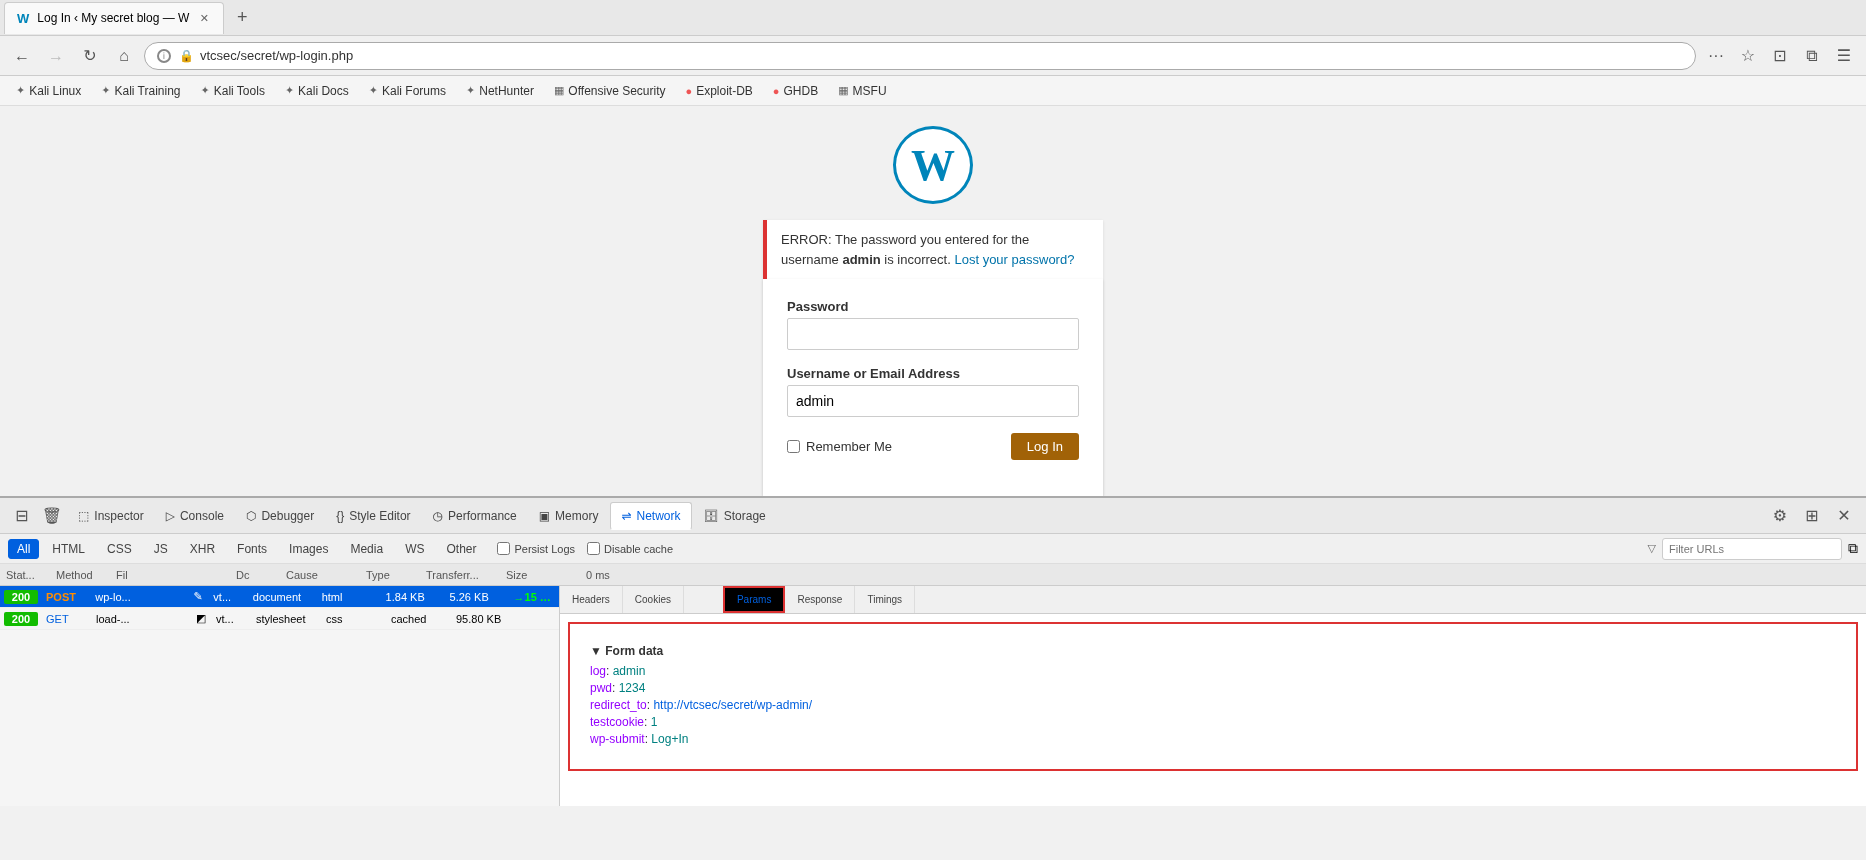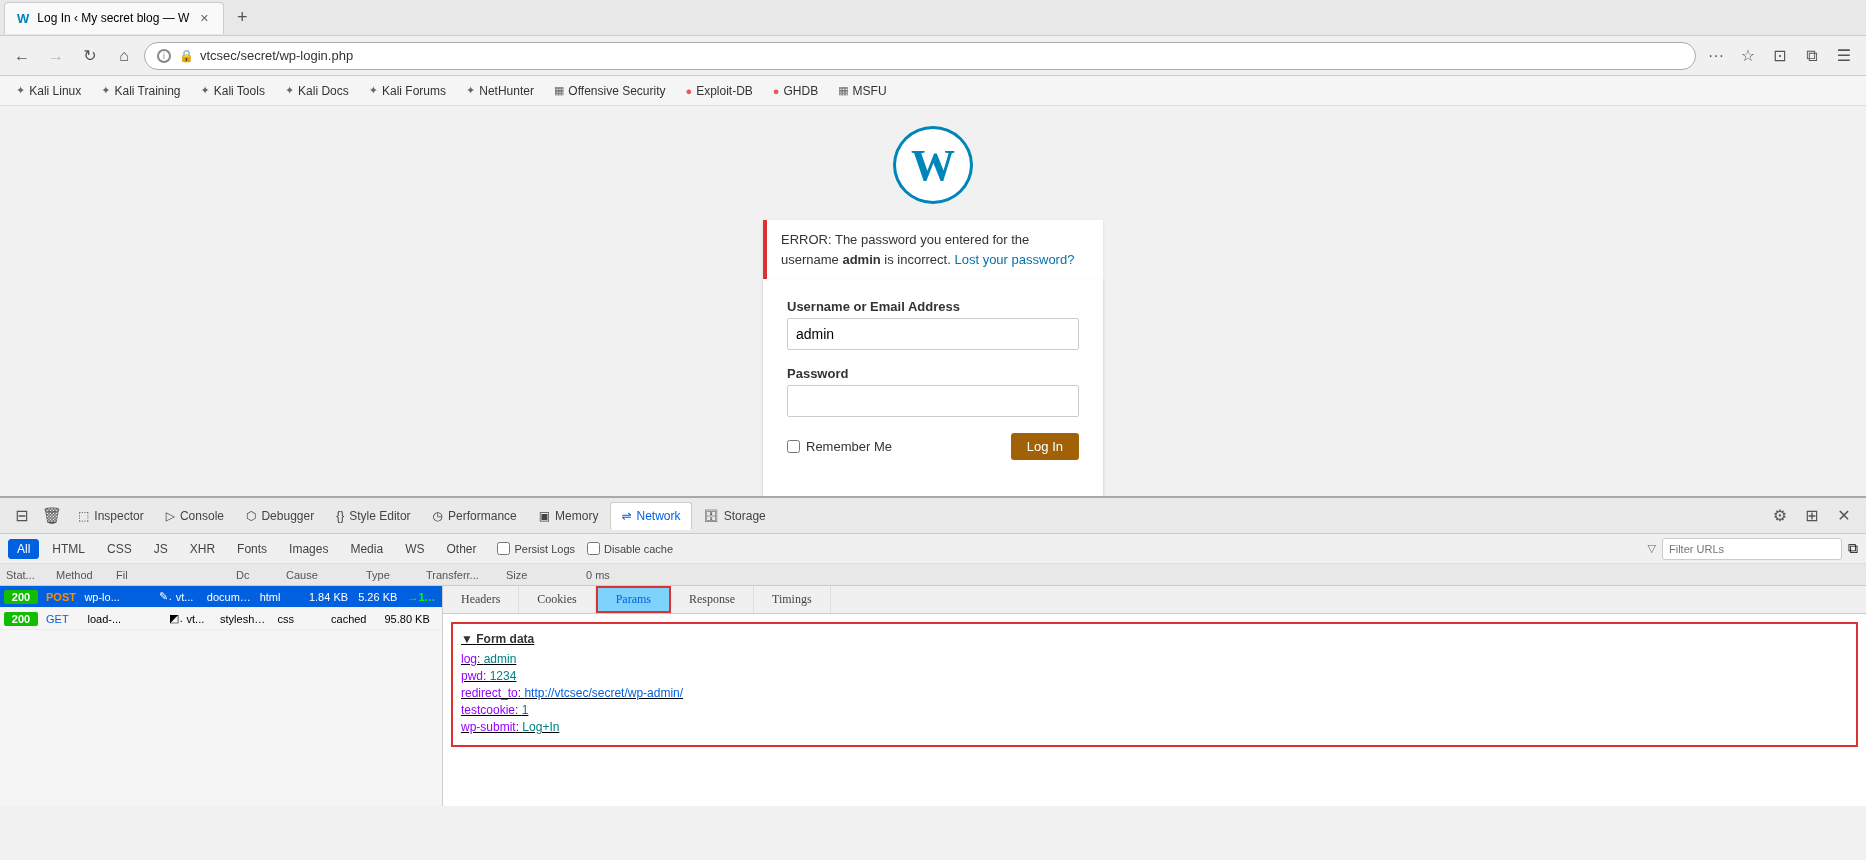--- a/index.html
+++ b/index.html
@@ -267,21 +267,21 @@
     .col-time { flex: 1; min-width: 60px; }
 
     
     .request-detail {
       display: flex;
       flex: 1;
       overflow: hidden;
     }
 
     .request-list {
-      width: 443px;
+      width: 560px;
       overflow-y: auto;
       border-right: 1px solid #ccc;
     }
 
     .request-row {
       display: flex;
       align-items: center;
       height: 22px;
       font-size: 11px;
       border-bottom: 1px solid #eee;
@@ -315,34 +315,34 @@
     }
 
     .detail-tabs {
       display: flex;
       background: #f0f0f0;
       border-bottom: 1px solid #ccc;
       height: 28px;
       align-items: center;
     }
     .detail-tab {
-      padding: 4px 18px;
-      font-size: 12px;
+      padding: 4px 12px;
+      font-size: 10px;
       cursor: pointer;
       color: #444;
       border-right: 1px solid #ddd;
       height: 100%;
       display: flex;
       align-items: center;
-      font-family: Liberation Serif, serif;
     }
     .detail-tab.active {
-      background: #7dd3fc;
+      background: #000000;
       color: #0060df;
       border-bottom: 2px solid #0060df;
+      margin-left: 39px;
     }
     .detail-tab.highlighted {
       border: 2px solid #dc3232;
       color: #0060df;
     }
 
     .detail-content {
       flex: 1;
       overflow-y: auto;
       padding: 8px;
@@ -351,22 +351,21 @@
     }
 
     .filter-params {
       color: #888;
       font-size: 12px;
       margin-bottom: 8px;
     }
 
     .form-data-section {
       border: 2px solid #dc3232;
-      padding: 8px;
-      text-decoration: underline;
+      padding: 20px;
     }
 
     .form-data-title {
       font-size: 12px;
       font-weight: bold;
       color: #333;
       margin-bottom: 6px;
     }
 
     .form-data-row {
@@ -495,26 +494,26 @@
   <div style="width:340px; background:white; box-shadow: 0 1px 3px rgba(0,0,0,0.1);">
     <div class="error-box">
       <span>ERROR: The password you entered for the username</span>
       <strong>admin</strong>
       <span>is incorrect.</span>
       <a class="error-link" href="#">Lost your password?</a>
     </div>
 
     <div class="login-form">
       <div class="form-group">
+        <label class="form-label">Password</label>
+        <input class="form-input" type="password" value="" style="">
+      </div>
+      <div class="form-group">
         <label class="form-label">Username or Email Address</label>
         <input class="form-input" type="text" value="admin" style="">
-      </div>
-      <div class="form-group">
-        <label class="form-label">Password</label>
-        <input class="form-input" type="password" value="" style="">
       </div>
       <div class="remember-row">
         <label class="remember-label">
           <input type="checkbox" style="">
           <span>Remember Me</span>
         </label>
         <button class="login-btn">Log In</button>
       </div>
     </div>
   </div>

